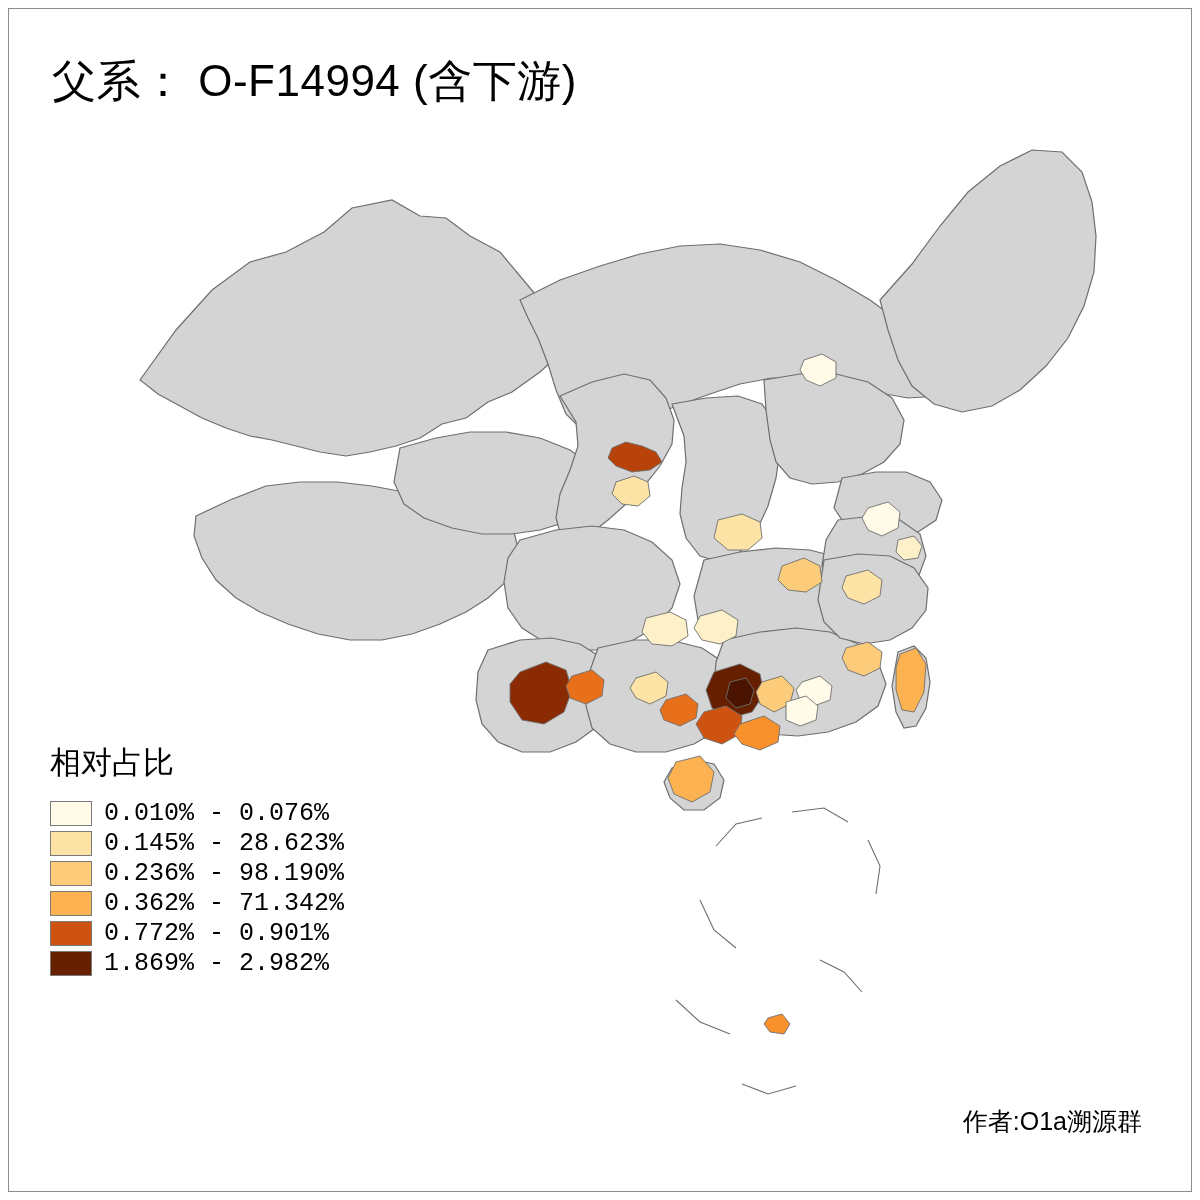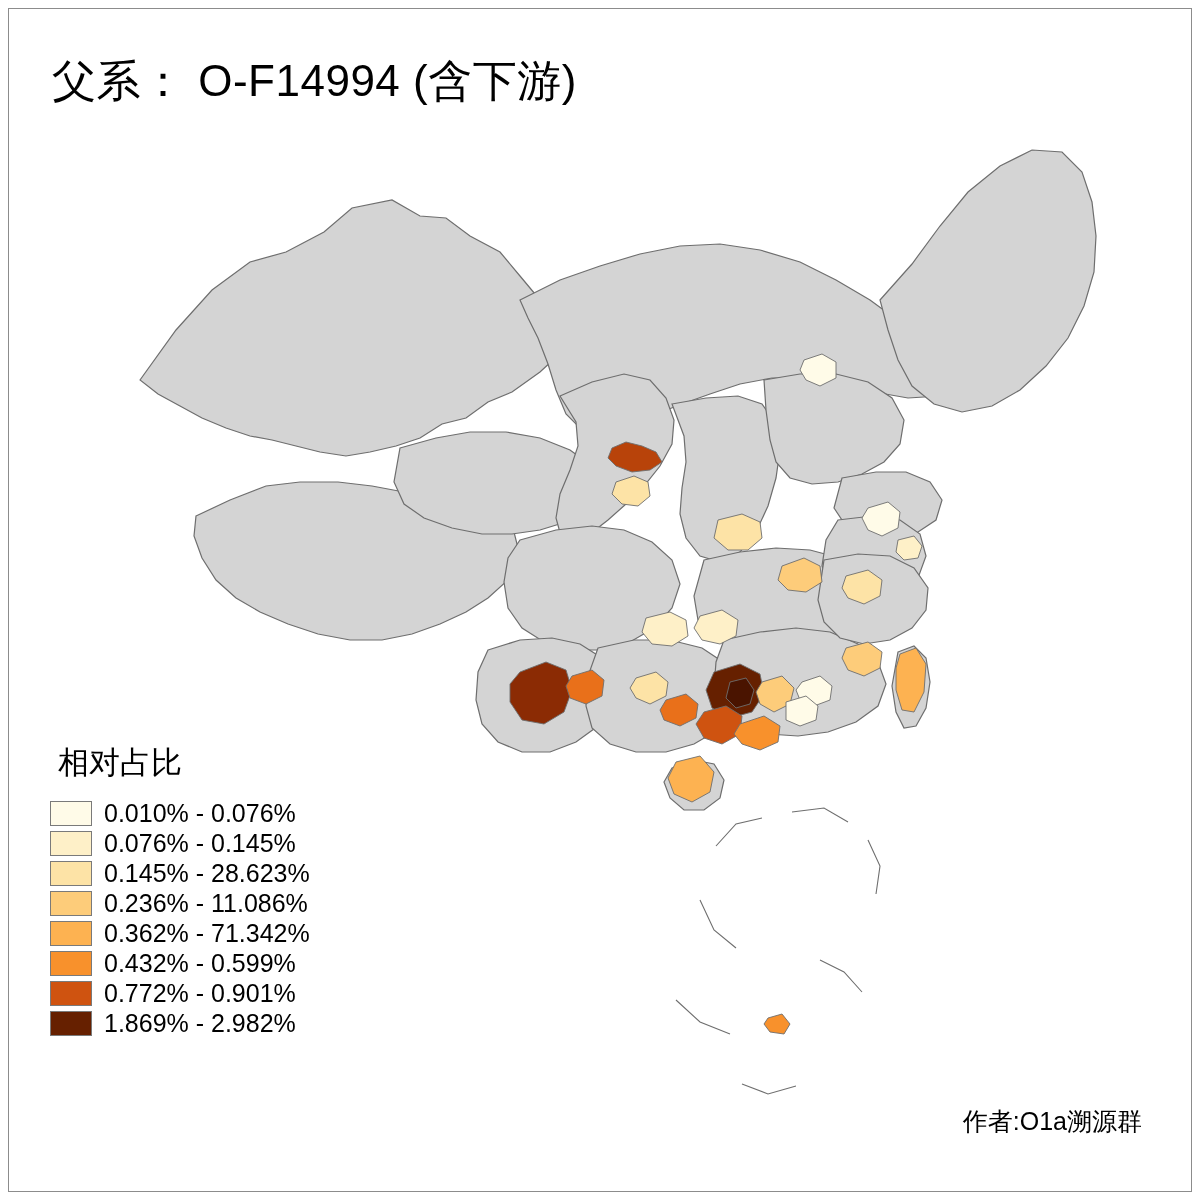--- a/index.html
+++ b/index.html
@@ -46,26 +46,27 @@
   }
   #legend {
     position: absolute;
     left: 50px;
     top: 742px;
     width: 300px;
   }
   #legend-title {
     font-size: 31px;
     color: #000000;
-    margin: 0 0 14px 8px;
+    margin: 0 0 14px 0;
   }
   .legend-row {
     display: flex;
     align-items: center;
     height: 30px;
+    font-family: Liberation Mono, monospace;
   }
   .legend-swatch {
     width: 42px;
     height: 25px;
     border: 1px solid #7a7a7a;
     box-sizing: border-box;
     margin-right: 12px;
     flex: 0 0 auto;
   }
   .legend-label {
@@ -152,38 +153,30 @@
   <div id="map-title">父系： O-F14994 (含下游)</div>
 
   <div id="legend">
     <div id="legend-title">相对占比</div>
     <div id="legend-rows">
         <div class="legend-row">
           <span class="legend-swatch" style="background: rgb(255, 251, 232);"></span>
           <span class="legend-label">0.010% - 0.076%</span>
         </div>
         <div class="legend-row">
-          <span class="legend-swatch" style="background: rgb(254, 240, 200);"></span>
-          <span class="legend-label">0.076% - 0.145%</span>
-        </div>
-        <div class="legend-row">
           <span class="legend-swatch" style="background: rgb(253, 227, 166);"></span>
           <span class="legend-label">0.145% - 28.623%</span>
         </div>
         <div class="legend-row">
           <span class="legend-swatch" style="background: rgb(253, 204, 122);"></span>
-          <span class="legend-label">0.236% - 11.086%</span>
+          <span class="legend-label">0.236% - 98.190%</span>
         </div>
         <div class="legend-row">
           <span class="legend-swatch" style="background: rgb(253, 178, 81);"></span>
           <span class="legend-label">0.362% - 71.342%</span>
-        </div>
-        <div class="legend-row">
-          <span class="legend-swatch" style="background: rgb(248, 145, 44);"></span>
-          <span class="legend-label">0.432% - 0.599%</span>
         </div>
         <div class="legend-row">
           <span class="legend-swatch" style="background: rgb(207, 83, 16);"></span>
           <span class="legend-label">0.772% - 0.901%</span>
         </div>
         <div class="legend-row">
           <span class="legend-swatch" style="background: rgb(102, 32, 0);"></span>
           <span class="legend-label">1.869% - 2.982%</span>
         </div>
       </div>

